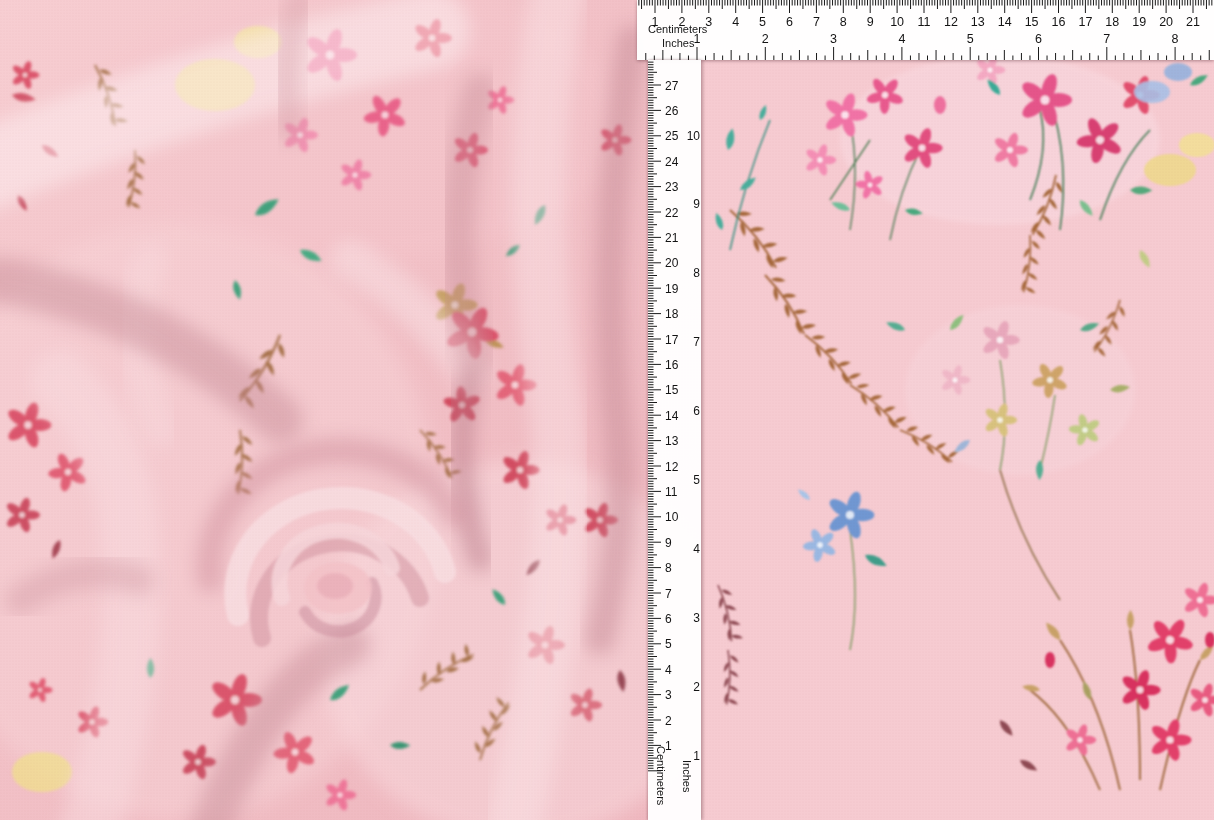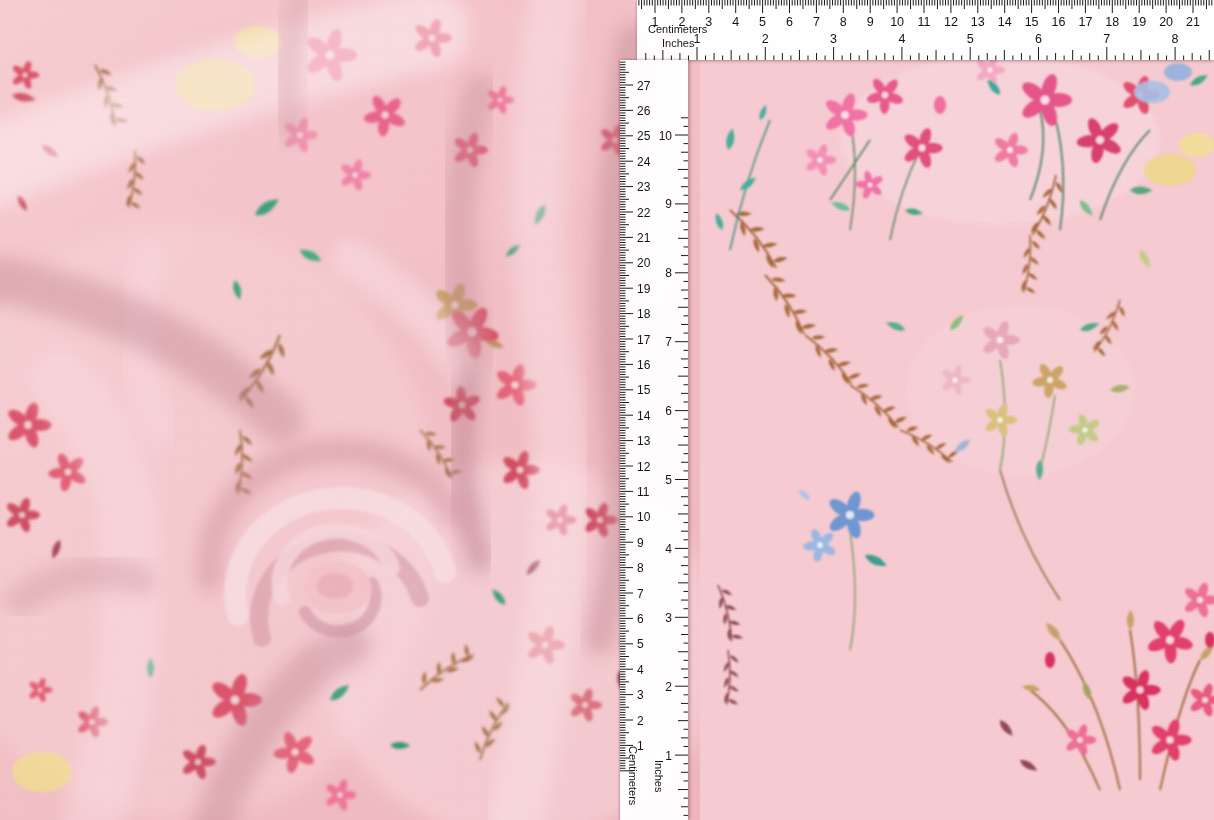--- a/index.html
+++ b/index.html
@@ -3,21 +3,21 @@
 <meta charset="utf-8">
 <style>
   html,body{margin:0;padding:0;background:#222;}
   .stage{position:relative;width:1214px;height:820px;overflow:hidden;
          background:#f3c6ca;font-family:"Liberation Sans",sans-serif;}
   .fabric-left{position:absolute;left:0;top:0;}
   .fabric-right{position:absolute;left:700px;top:0;}
   .hruler{position:absolute;left:637px;top:0;width:577px;height:60px;
           background:rgba(255,255,255,0.97);overflow:hidden;
           box-shadow:0 1px 3px rgba(70,25,35,0.4);}
-  .vruler{position:absolute;left:620px;top:60px;width:68px;height:760px;
+  .vruler{position:absolute;left:648px;top:60px;width:53px;height:760px;
           background:rgba(255,255,255,0.96);overflow:hidden;
           box-shadow:2px 0 3px rgba(70,25,35,0.3), -1px 0 2px rgba(70,25,35,0.25);}
   .hruler svg,.vruler svg{position:absolute;left:0;top:0;}
   .hlabel-cm{position:absolute;left:11px;top:23px;font-size:11px;color:#151515;white-space:nowrap;}
   .hlabel-in{position:absolute;left:25px;top:37px;font-size:11px;color:#151515;white-space:nowrap;}
   .vlabel-cm{position:absolute;left:7px;top:686px;writing-mode:vertical-rl;font-size:11px;color:#151515;}
   .vlabel-in{position:absolute;left:33px;top:700px;writing-mode:vertical-rl;font-size:11px;color:#151515;}
   .tick{stroke:#1a1a1a;stroke-width:1;}
   .tick-num{font:400 12.5px "Liberation Sans",sans-serif;fill:#141414;}
   .tick-num-v{font:400 12px "Liberation Sans",sans-serif;fill:#141414;}

